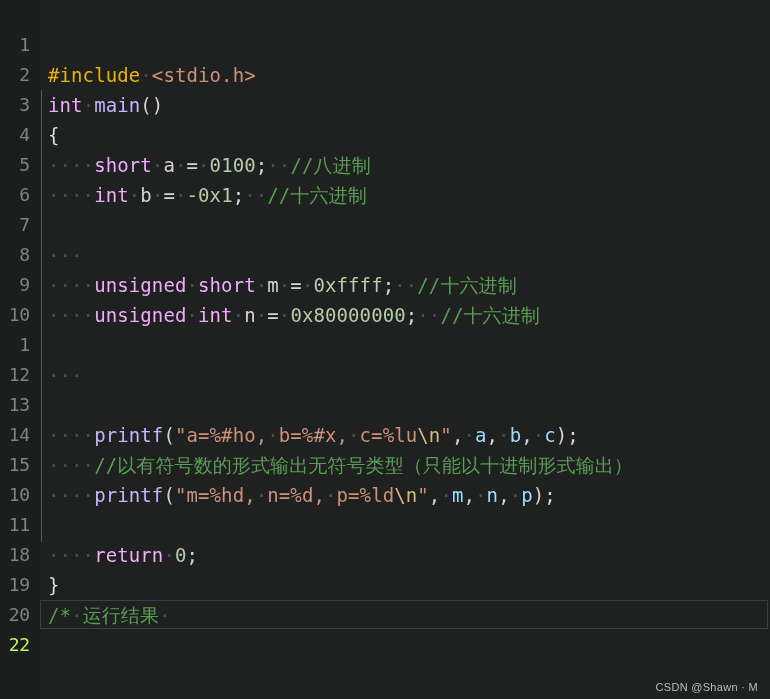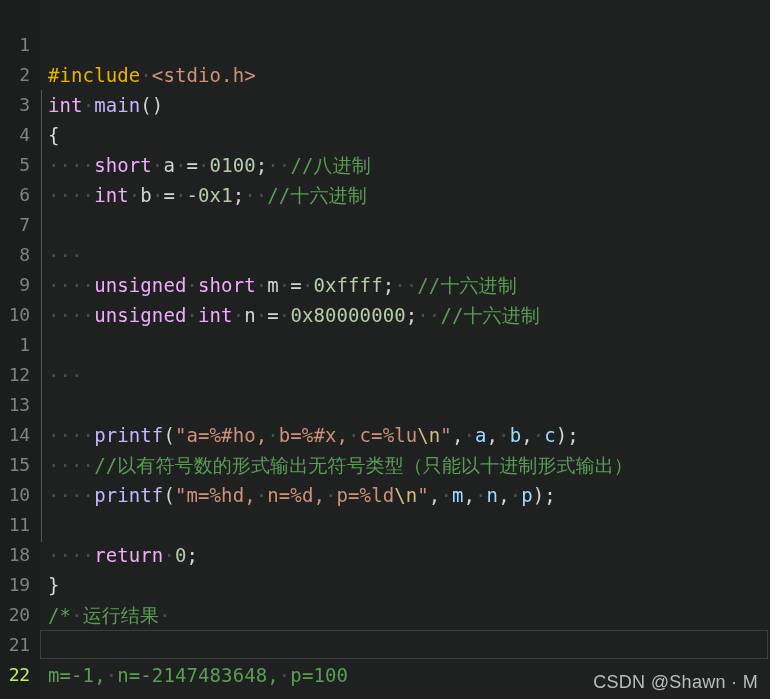--- a/index.html
+++ b/index.html
@@ -89,21 +89,21 @@
   .punc    { color: #d4d4d4; }
   .op      { color: #d4d4d4; }
   .brace   { color: #dcdcdc; }
   .ws      { color: #4a4f52; }
   #watermark {
     position: absolute;
     right: 12px;
     bottom: 6px;
     color: #b9bdbf;
     font-family: "Liberation Sans", sans-serif;
-    font-size: 18px;
+    font-size: 11px;
     letter-spacing: 0.3px;
   }
 </style>
 </head>
 <body>
 
 <div id="editor">
 
   <div id="gutter"></div>
   <div id="indent-guide"></div>
@@ -199,24 +199,20 @@
 
     <div class="row">
       <span class="ln">19</span>
       <span class="src"><span class="cmt">/*</span><span class="ws">·</span><span class="cmt">运行结果</span><span class="ws">·</span></span>
     </div>
 
     <div class="row">
       <span class="ln">20</span>
     </div>
 
-    <div class="row">
-      <span class="ln">21</span>
-      <span class="src"><span class="cmt">m=-1,</span><span class="ws">·</span><span class="cmt">n=-2147483648,</span><span class="ws">·</span><span class="cmt">p=100</span></span>
-    </div>
 
     <div class="row active-line">
       <span class="ln">22</span>
       <span class="linebox"></span>
       
     </div>
 
   </div>
 
   <div id="watermark">CSDN @Shawn · M</div>

